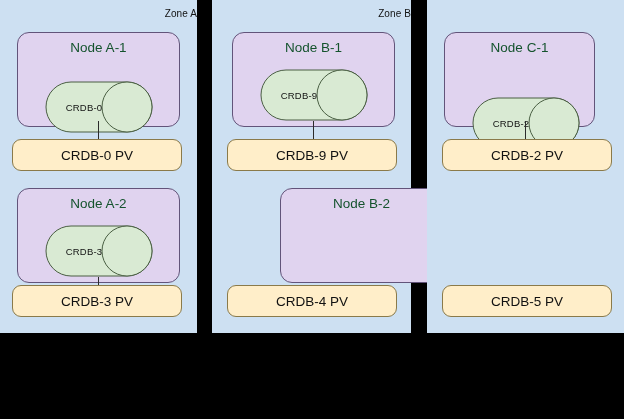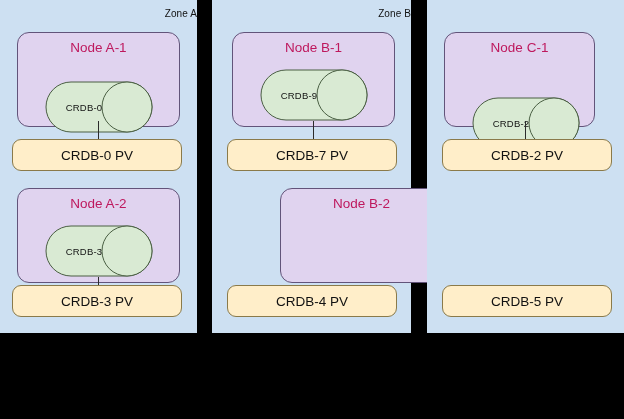--- a/index.html
+++ b/index.html
@@ -49,21 +49,21 @@
     border-radius: 12px;
     box-sizing: border-box;
   }
   .node-title {
     position: absolute;
     top: 7px;
     left: 0;
     width: 100%;
     text-align: center;
     font-size: 13.5px;
-    color: #be185d;
+    color: #14532d;
   }
 
   
   .cyl {
     position: absolute;
     width: 108px;
     height: 52px;
   }
   .cyl svg { display: block; }
   .cyl-label {
@@ -143,21 +143,21 @@
       <div class="node-title">Node B-1</div>
       <div class="cyl" style="left:27px; top:36px;">
         <svg width="108" height="52" viewBox="0 0 108 52" xmlns="http://www.w3.org/2000/svg">
           <path d="M26,1 L82,1 A25,25 0 0 1 82,51 L26,51 A25,25 0 0 1 26,1 Z" fill="#d9ead3" stroke="#4a5f43" stroke-width="1"></path>
           <ellipse cx="82" cy="26" rx="25" ry="25" fill="#d9ead3" stroke="#4a5f43" stroke-width="1"></ellipse>
         </svg>
         <div class="cyl-label">CRDB-9</div>
       </div>
     </div>
     <div class="connector" style="left:101px; top:121px; height:19px;"></div>
-    <div class="pv" style="left:15px; top:139px; width:170px; height:32px;">CRDB-7 PV</div>
+    <div class="pv" style="left:15px; top:139px; width:170px; height:32px;">CRDB-9 PV</div>
 
     <div class="node" style="left:20px; top:188px; width:163px; height:95px;margin-left:48px;">
       <div class="node-title">Node B-2</div>
     </div>
     <div class="pv" style="left:15px; top:285px; width:170px; height:32px;">CRDB-4 PV</div>
   </div>
 
   <div class="zone" id="zone-c">
 
     <div class="node" style="left:17px; top:32px; width:151px; height:95px;">

